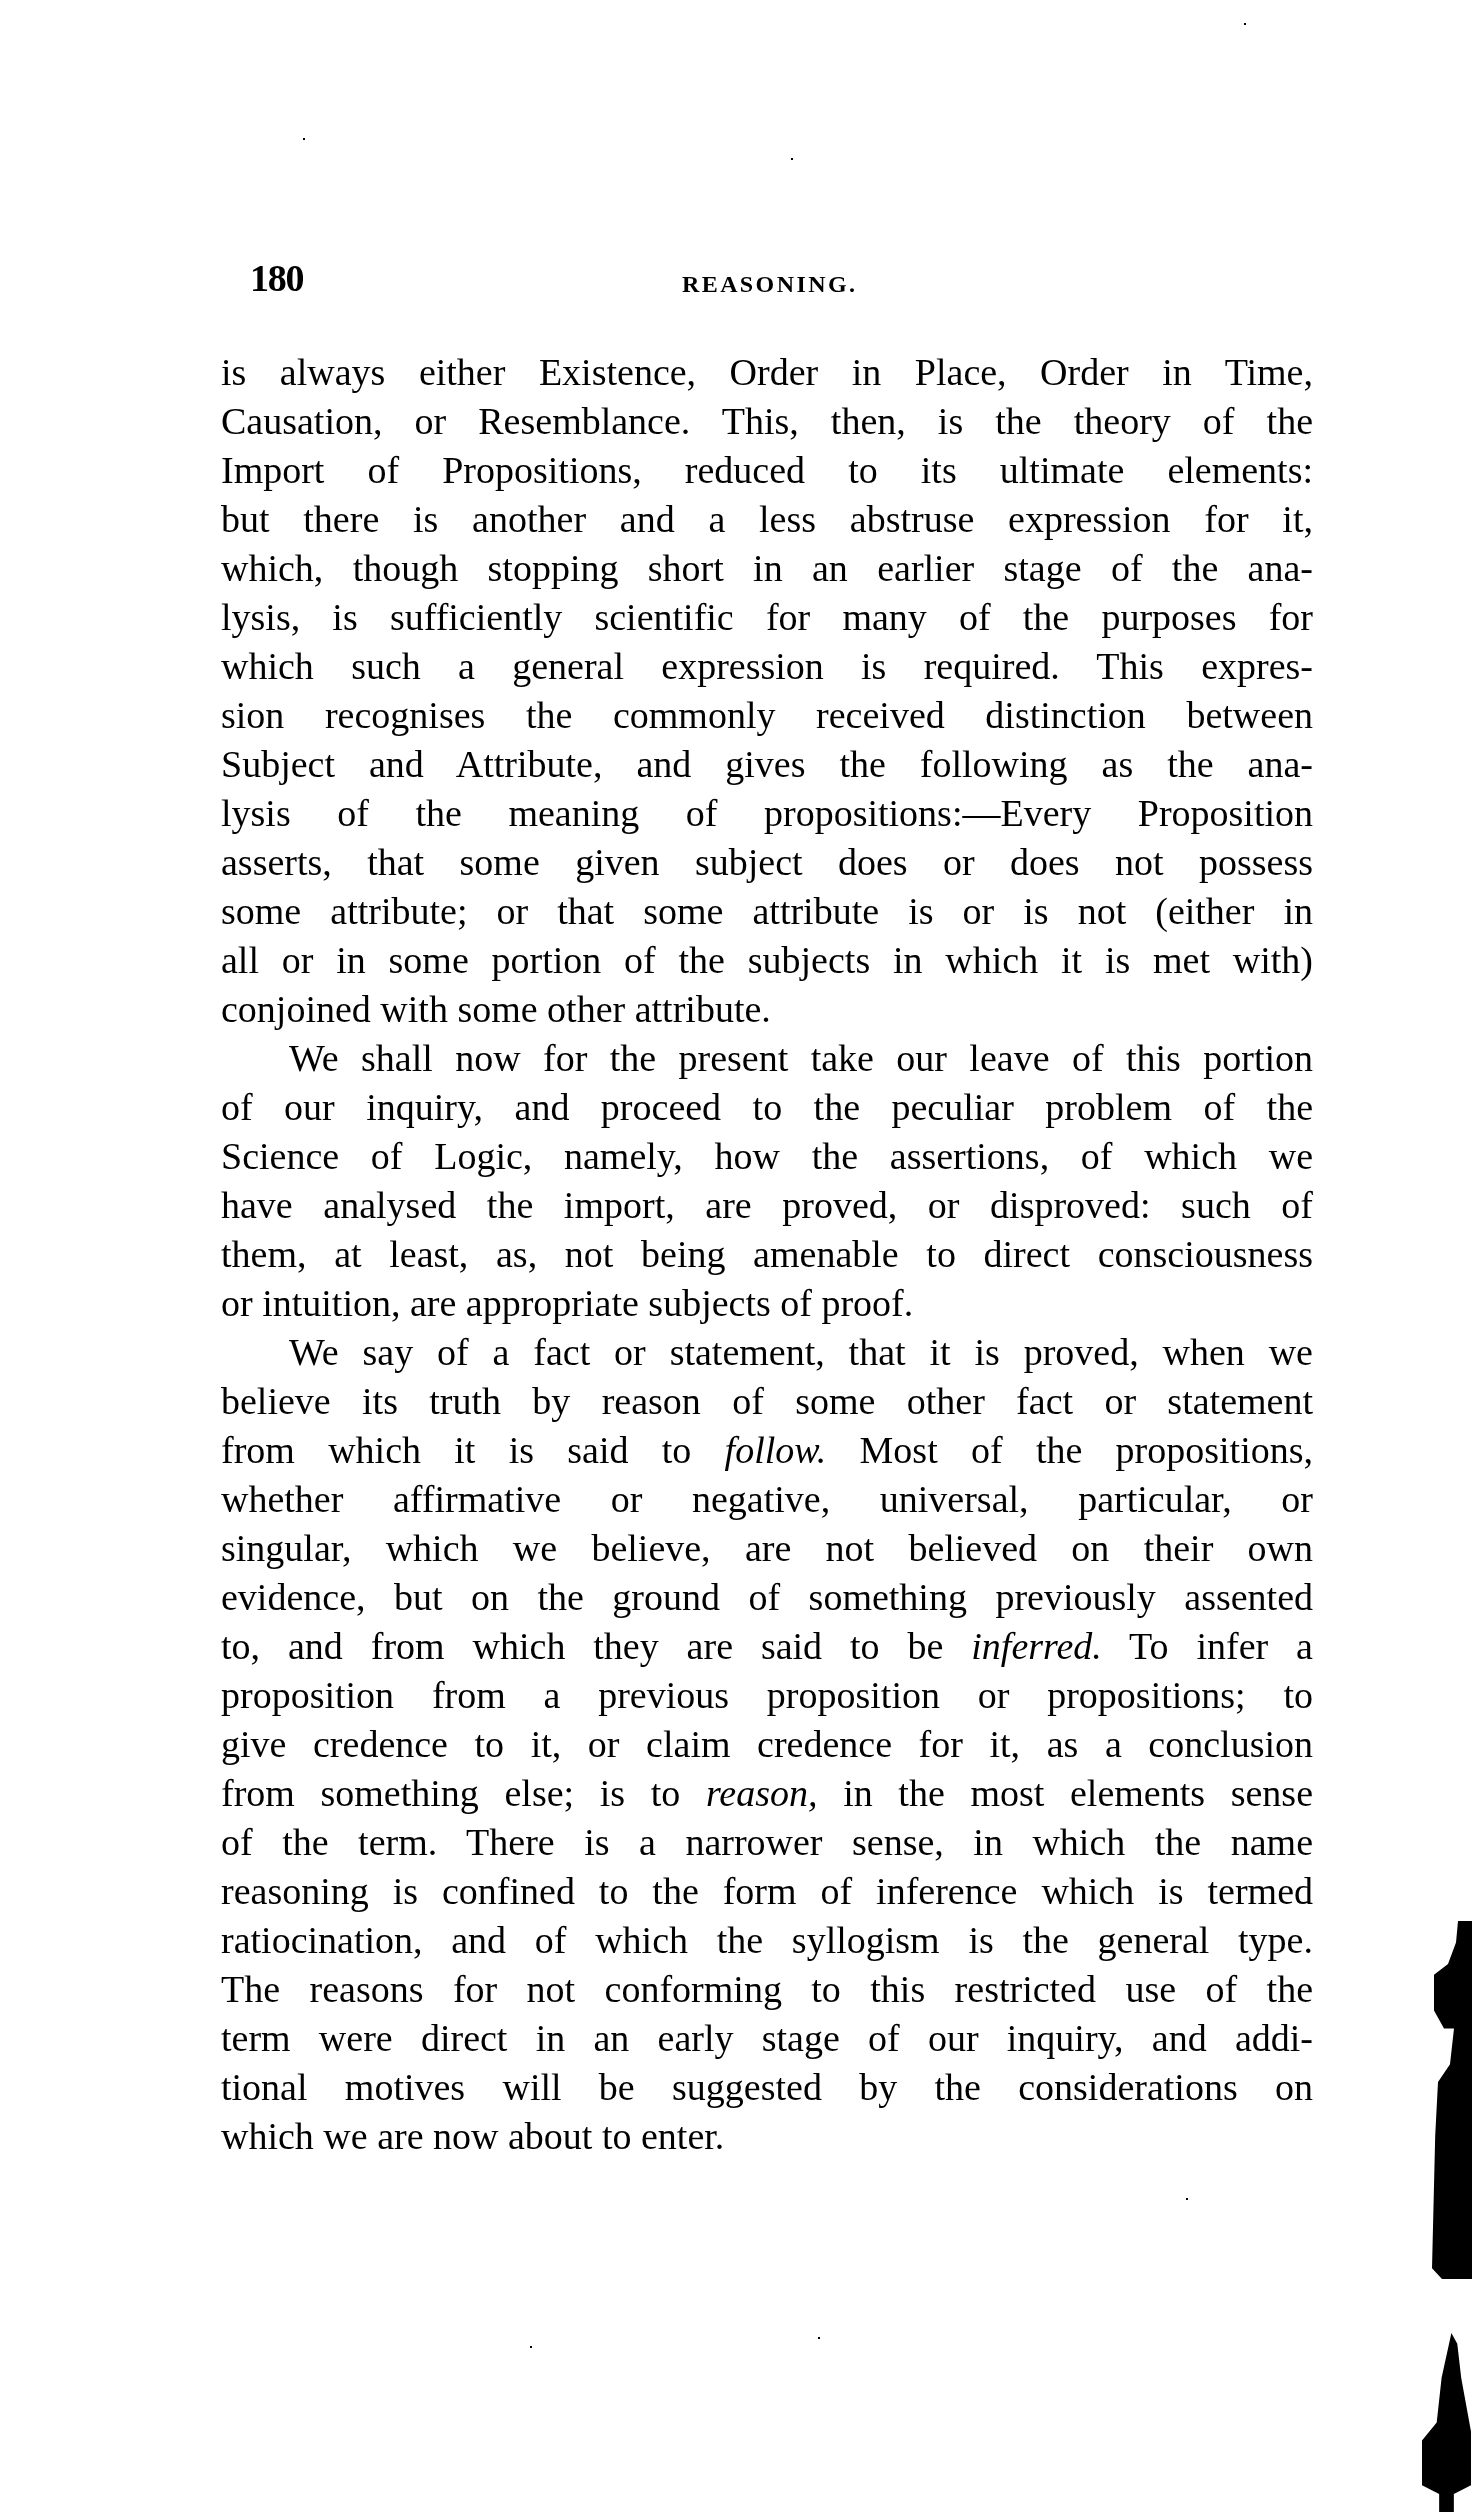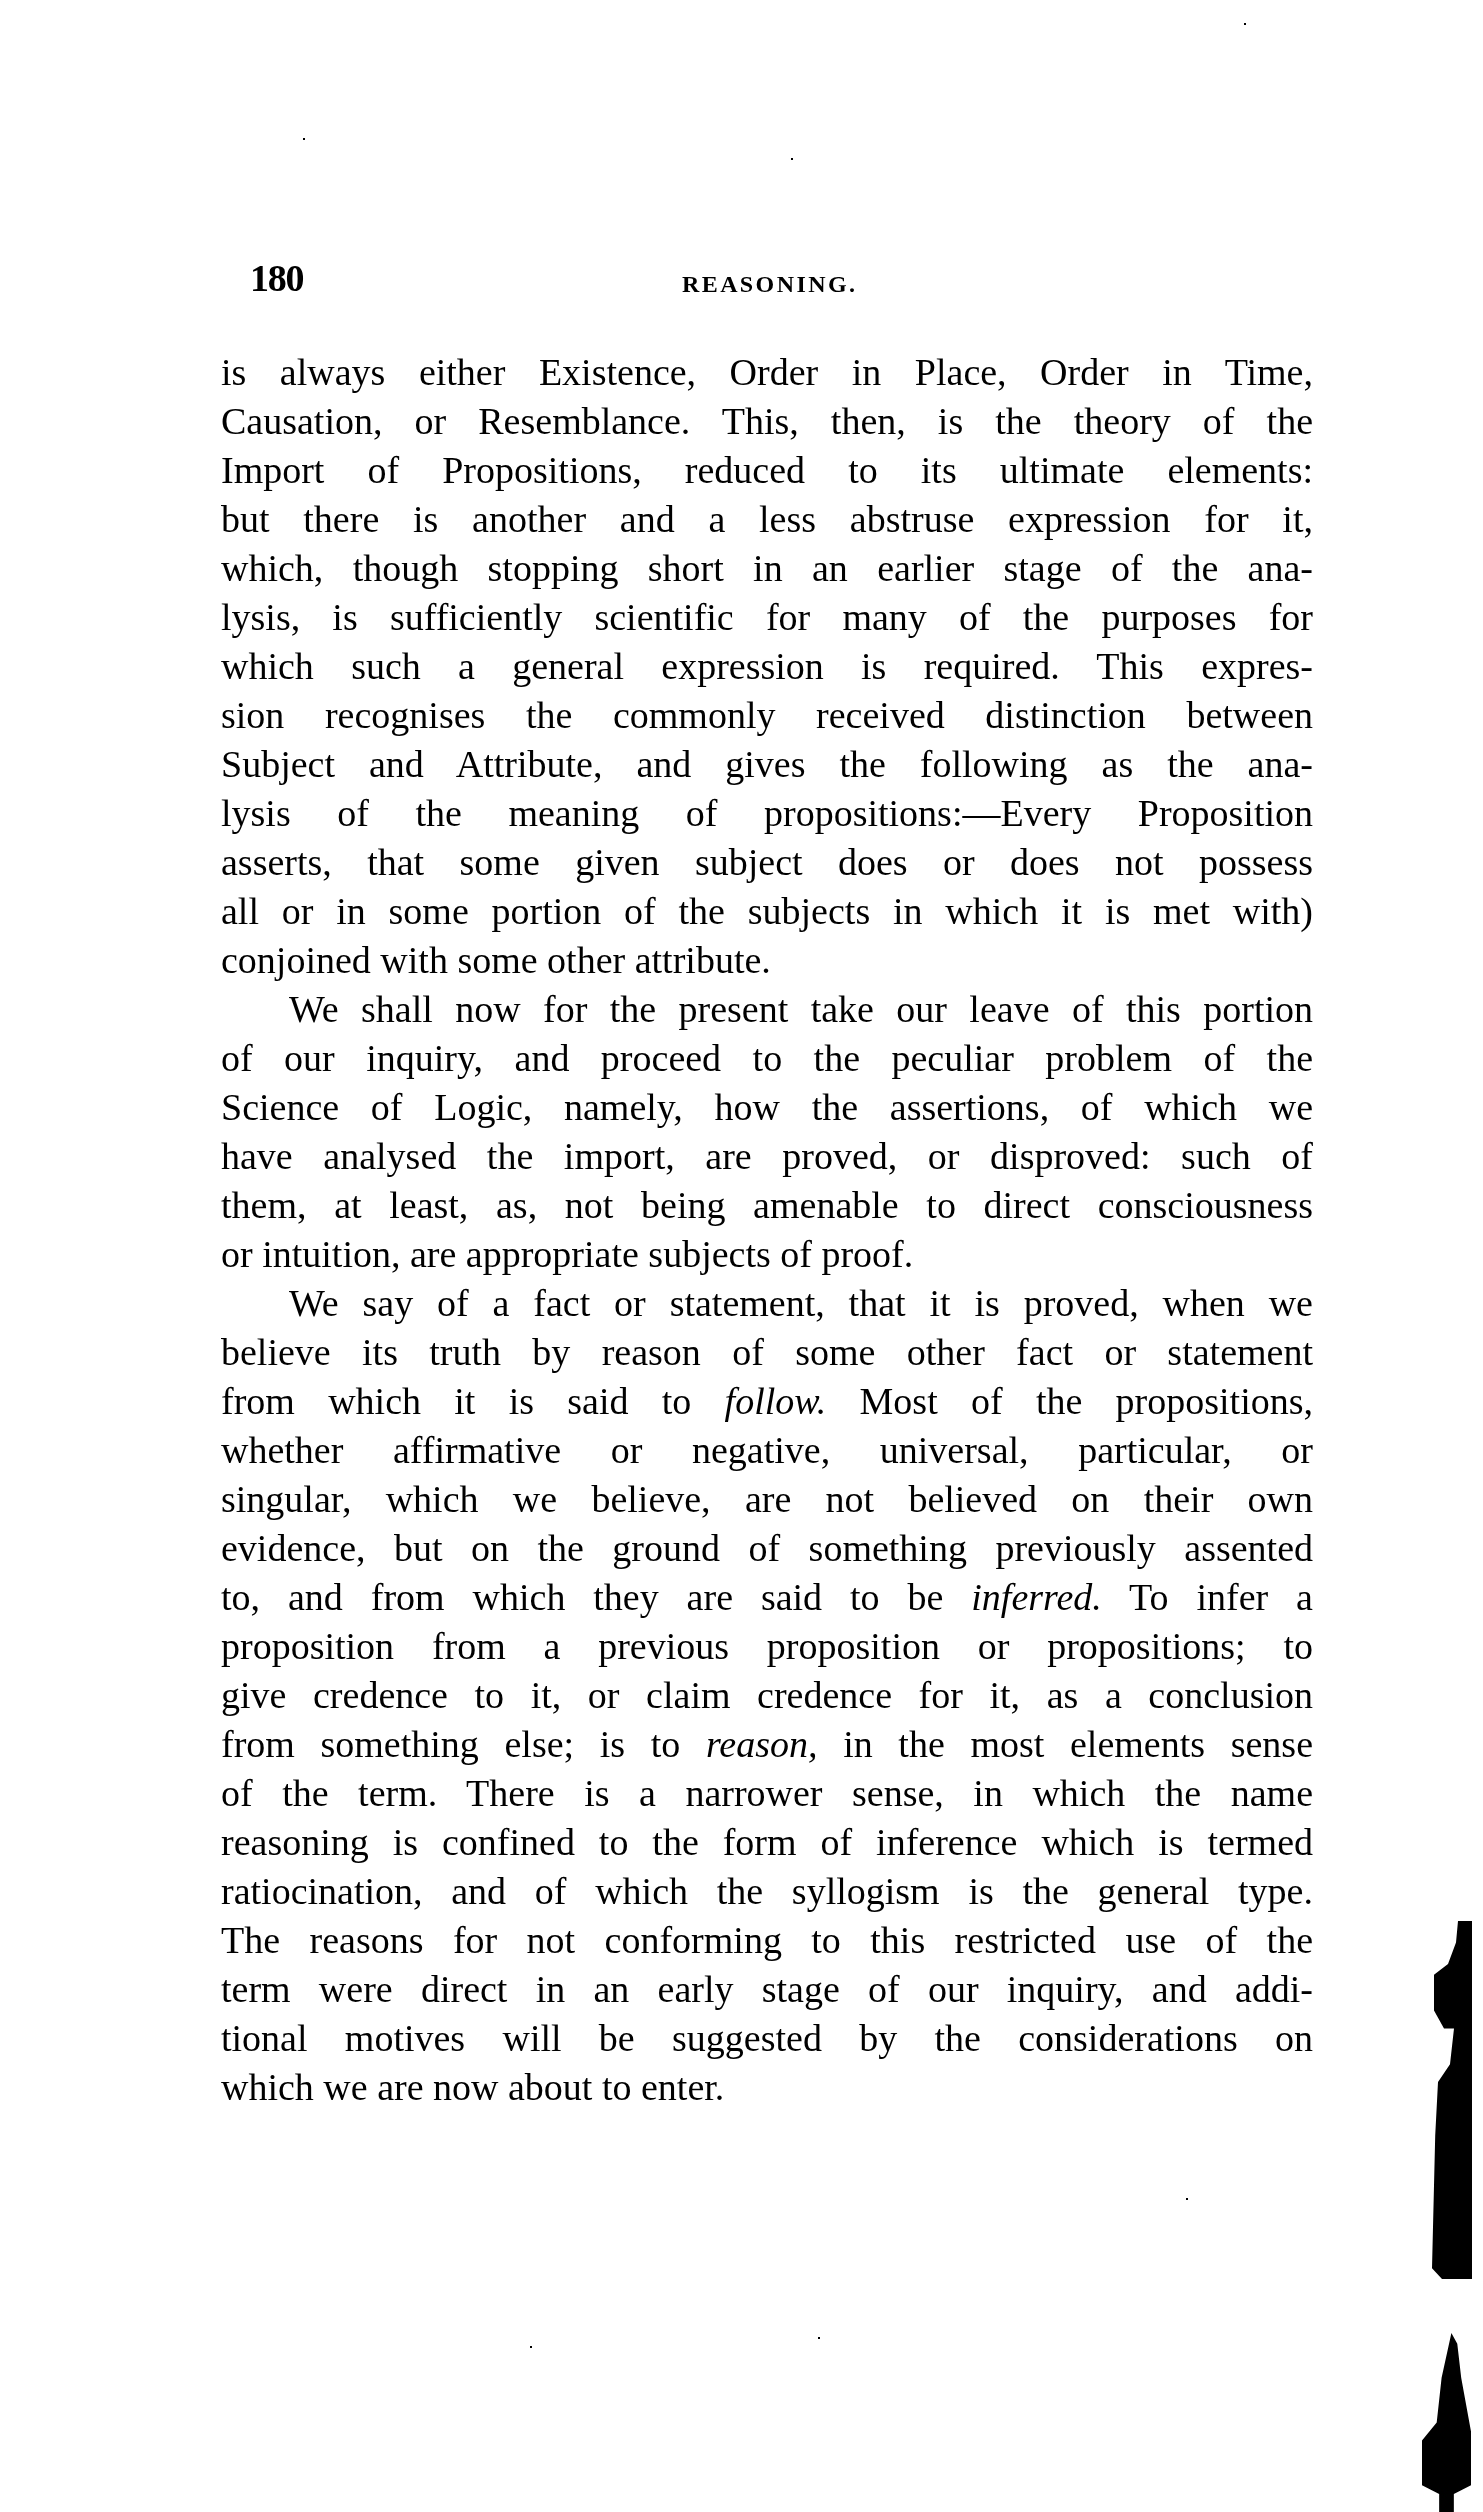--- a/index.html
+++ b/index.html
@@ -93,20 +93,21 @@
     <span class="line">Causation, or Resemblance.  This, then, is the theory of the</span>
     <span class="line">Import of Propositions, reduced to its ultimate elements:</span>
     <span class="line">but there is another and a less abstruse expression for it,</span>
     <span class="line">which, though stopping short in an earlier stage of the ana-</span>
     <span class="line">lysis, is sufficiently scientific for many of the purposes for</span>
     <span class="line">which such a general expression is required.  This expres-</span>
     <span class="line">sion recognises the commonly received distinction between</span>
     <span class="line">Subject and Attribute, and gives the following as the ana-</span>
     <span class="line">lysis of the meaning of propositions:—Every Proposition</span>
     <span class="line">asserts, that some given subject does or does not possess</span>
+    <span class="line">some attribute; or that some attribute is or is not (either in</span>
     <span class="line">all or in some portion of the subjects in which it is met with)</span>
     <span class="line last">conjoined with some other attribute.</span>
   </div>
 
   <div>
     <span class="line indent">We shall now for the present take our leave of this portion</span>
     <span class="line">of our inquiry, and proceed to the peculiar problem of the</span>
     <span class="line">Science of Logic, namely, how the assertions, of which we</span>
     <span class="line">have analysed the import, are proved, or disproved: such of</span>
     <span class="line">them, at least, as, not being amenable to direct consciousness</span>

